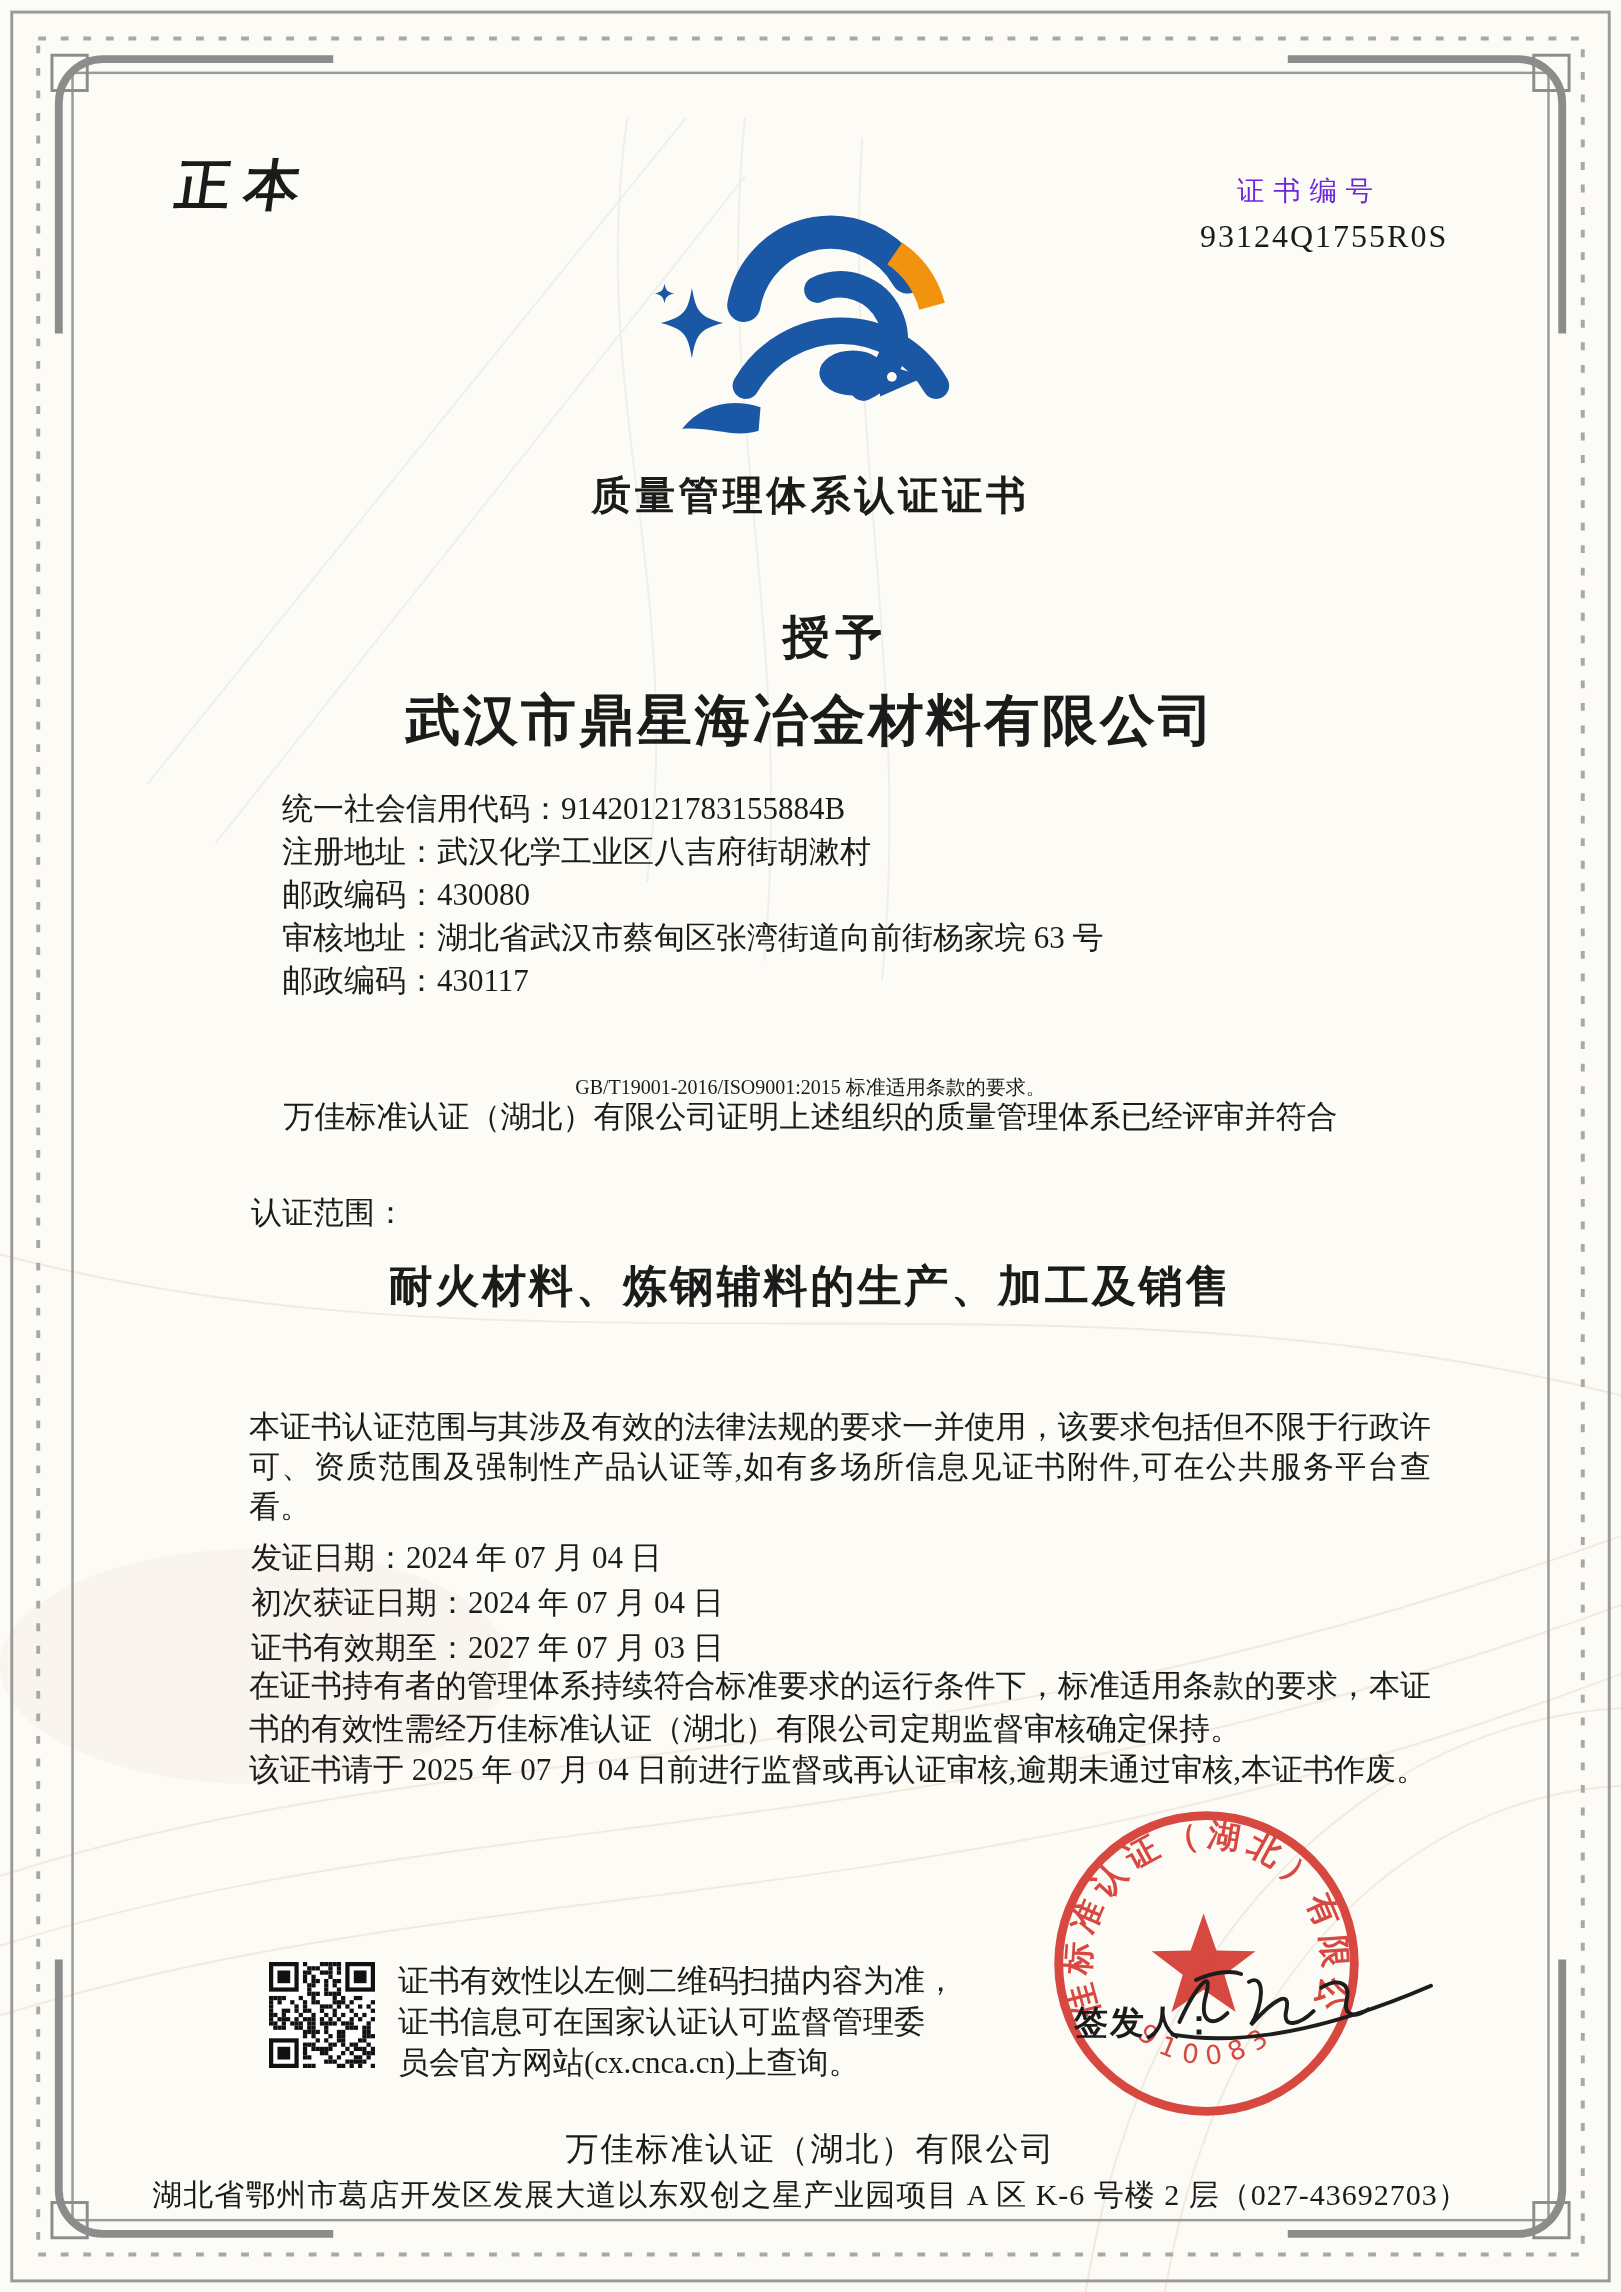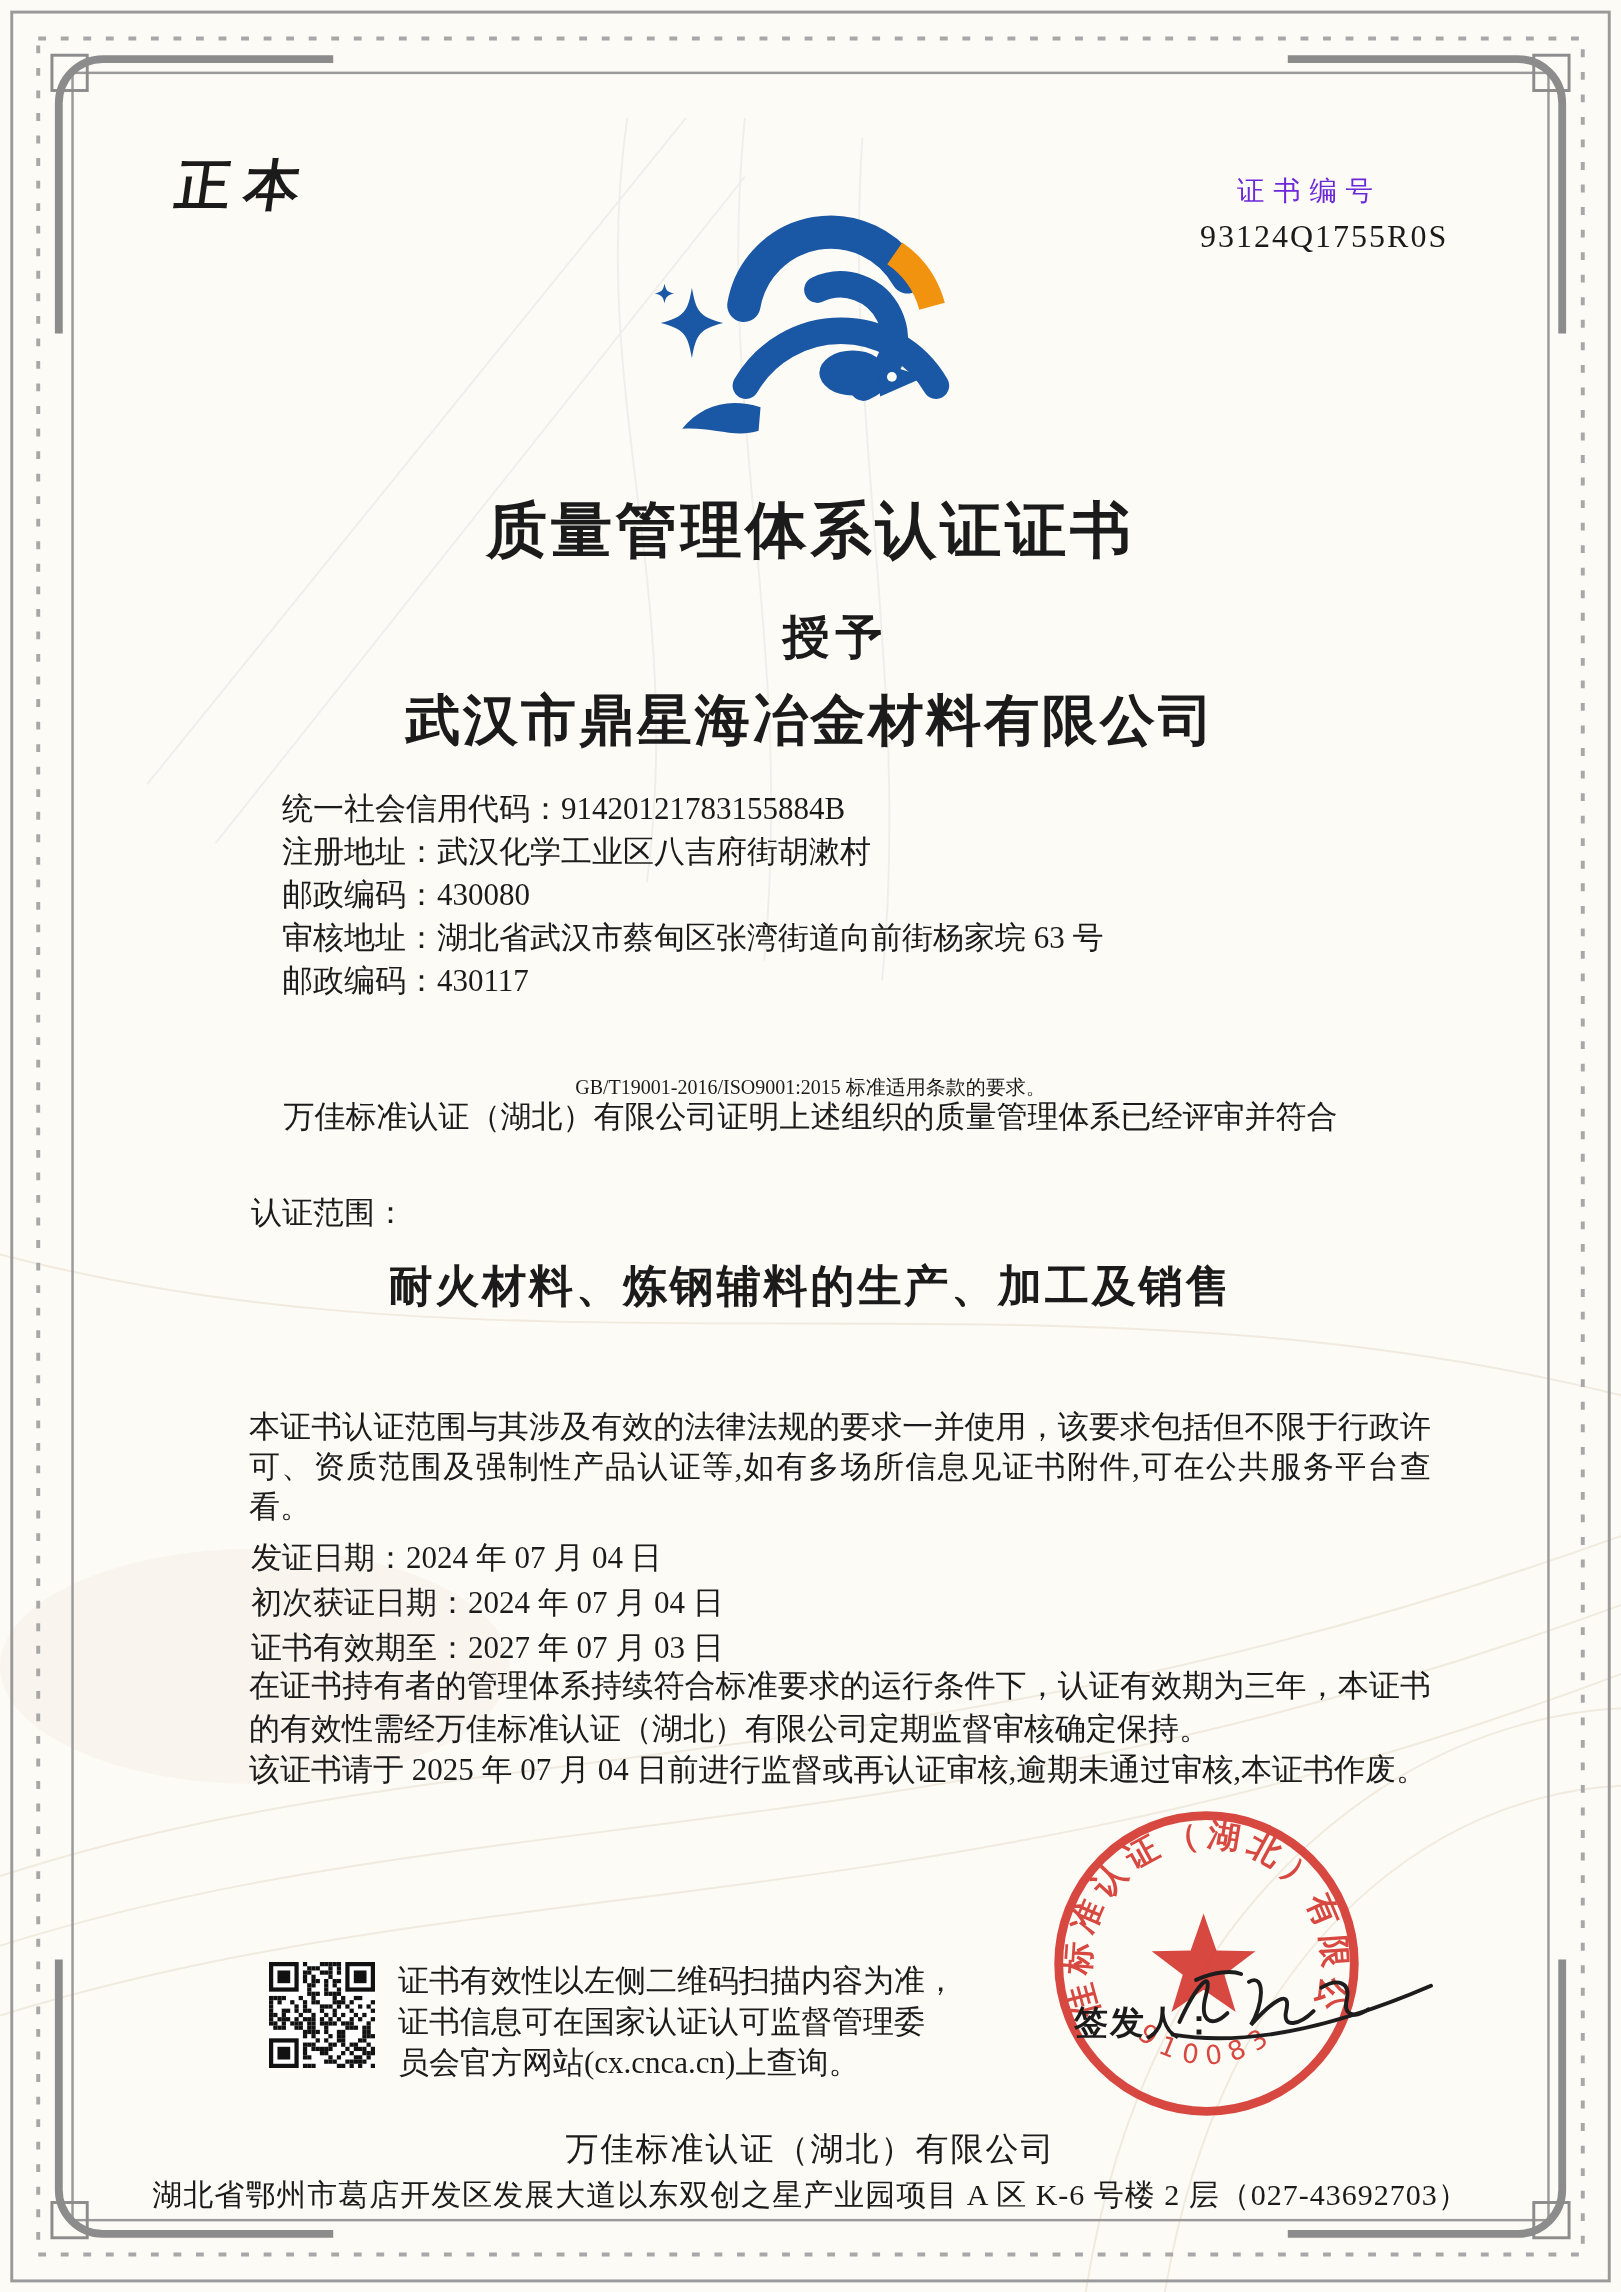--- a/index.html
+++ b/index.html
@@ -13,21 +13,21 @@
   }
   .page{position:absolute;inset:0;}
   .abs{position:absolute;}
   .centered{left:0;width:1621px;text-align:center;}
   
   #bg-texture,#frame{position:absolute;inset:0;pointer-events:none;}
   
   .copy-label{left:176px;top:149px;font-size:55px;font-weight:700;transform:skewX(-8deg);letter-spacing:13.7px;}
   .certno-label{left:1237px;top:173px;font-size:27.4px;letter-spacing:8.8px;color:#6d28d9;}
   .certno{left:1200px;top:218px;font-size:32px;letter-spacing:2px;}
-  .title{top:490px;font-size:61px;font-weight:700;letter-spacing:3.9px;}
+  .title{top:468px;font-size:40px;font-weight:700;letter-spacing:3.9px;}
   .award{top:606px;font-size:47px;font-weight:700;letter-spacing:5.9px;padding-left:25px;}
   .company{top:684px;font-size:55px;font-weight:700;letter-spacing:2.9px;}
   .info{left:251px;top:787px;font-size:31px;line-height:43px;margin-left:31px;}
   .stmt1{top:1096px;font-size:31px;}
   .stmt2{top:1074px;font-size:20px;}
   .scope-label{left:251px;top:1192px;font-size:31px;}
   .scope{top:1257px;font-size:44px;font-weight:700;letter-spacing:2.9px;}
   .legal{left:249px;top:1407px;width:1182px;font-size:31px;line-height:40px;text-align:justify;}
   .dates{left:251px;top:1535px;font-size:31px;line-height:45px;}
   .note-para{left:249px;top:1664px;width:1182px;font-size:31px;line-height:43px;text-align:justify;}
@@ -140,21 +140,21 @@
   <div class="abs scope-label">认证范围：</div>
   <div class="abs centered scope">耐火材料、炼钢辅料的生产、加工及销售</div>
 
   <div class="abs legal">本证书认证范围与其涉及有效的法律法规的要求一并使用，该要求包括但不限于行政许可、资质范围及强制性产品认证等,如有多场所信息见证书附件,可在公共服务平台查看。</div>
 
   <div class="abs dates">
     <div>发证日期：2024 年 07 月 04 日</div>
     <div>初次获证日期：2024 年 07 月 04 日</div>
     <div>证书有效期至：2027 年 07 月 03 日</div>
   </div>
-  <div class="abs note-para">在证书持有者的管理体系持续符合标准要求的运行条件下，认证有效期为三年，本证书的有效性需经万佳标准认证（湖北）有限公司定期监督审核确定保持。</div>
+  <div class="abs note-para">在证书持有者的管理体系持续符合标准要求的运行条件下，标准适用条款的要求，本证书的有效性需经万佳标准认证（湖北）有限公司定期监督审核确定保持。</div>
   <div class="abs note-last">该证书请于 2025 年 07 月 04 日前进行监督或再认证审核,逾期未通过审核,本证书作废。</div>
 
   <svg class="abs qr-box" width="110" height="106" viewBox="0 0 110 110">
     <rect x="0" y="0" width="110" height="110" fill="#fff"></rect>
     <g id="qrm" fill="#111">
         <rect x="35.2" y="0" width="4.4" height="4.4"></rect>
         <rect x="52.800000000000004" y="0" width="4.4" height="4.4"></rect>
         <rect x="57.2" y="0" width="4.4" height="4.4"></rect>
         <rect x="61.60000000000001" y="0" width="4.4" height="4.4"></rect>
         <rect x="66" y="0" width="4.4" height="4.4"></rect>

